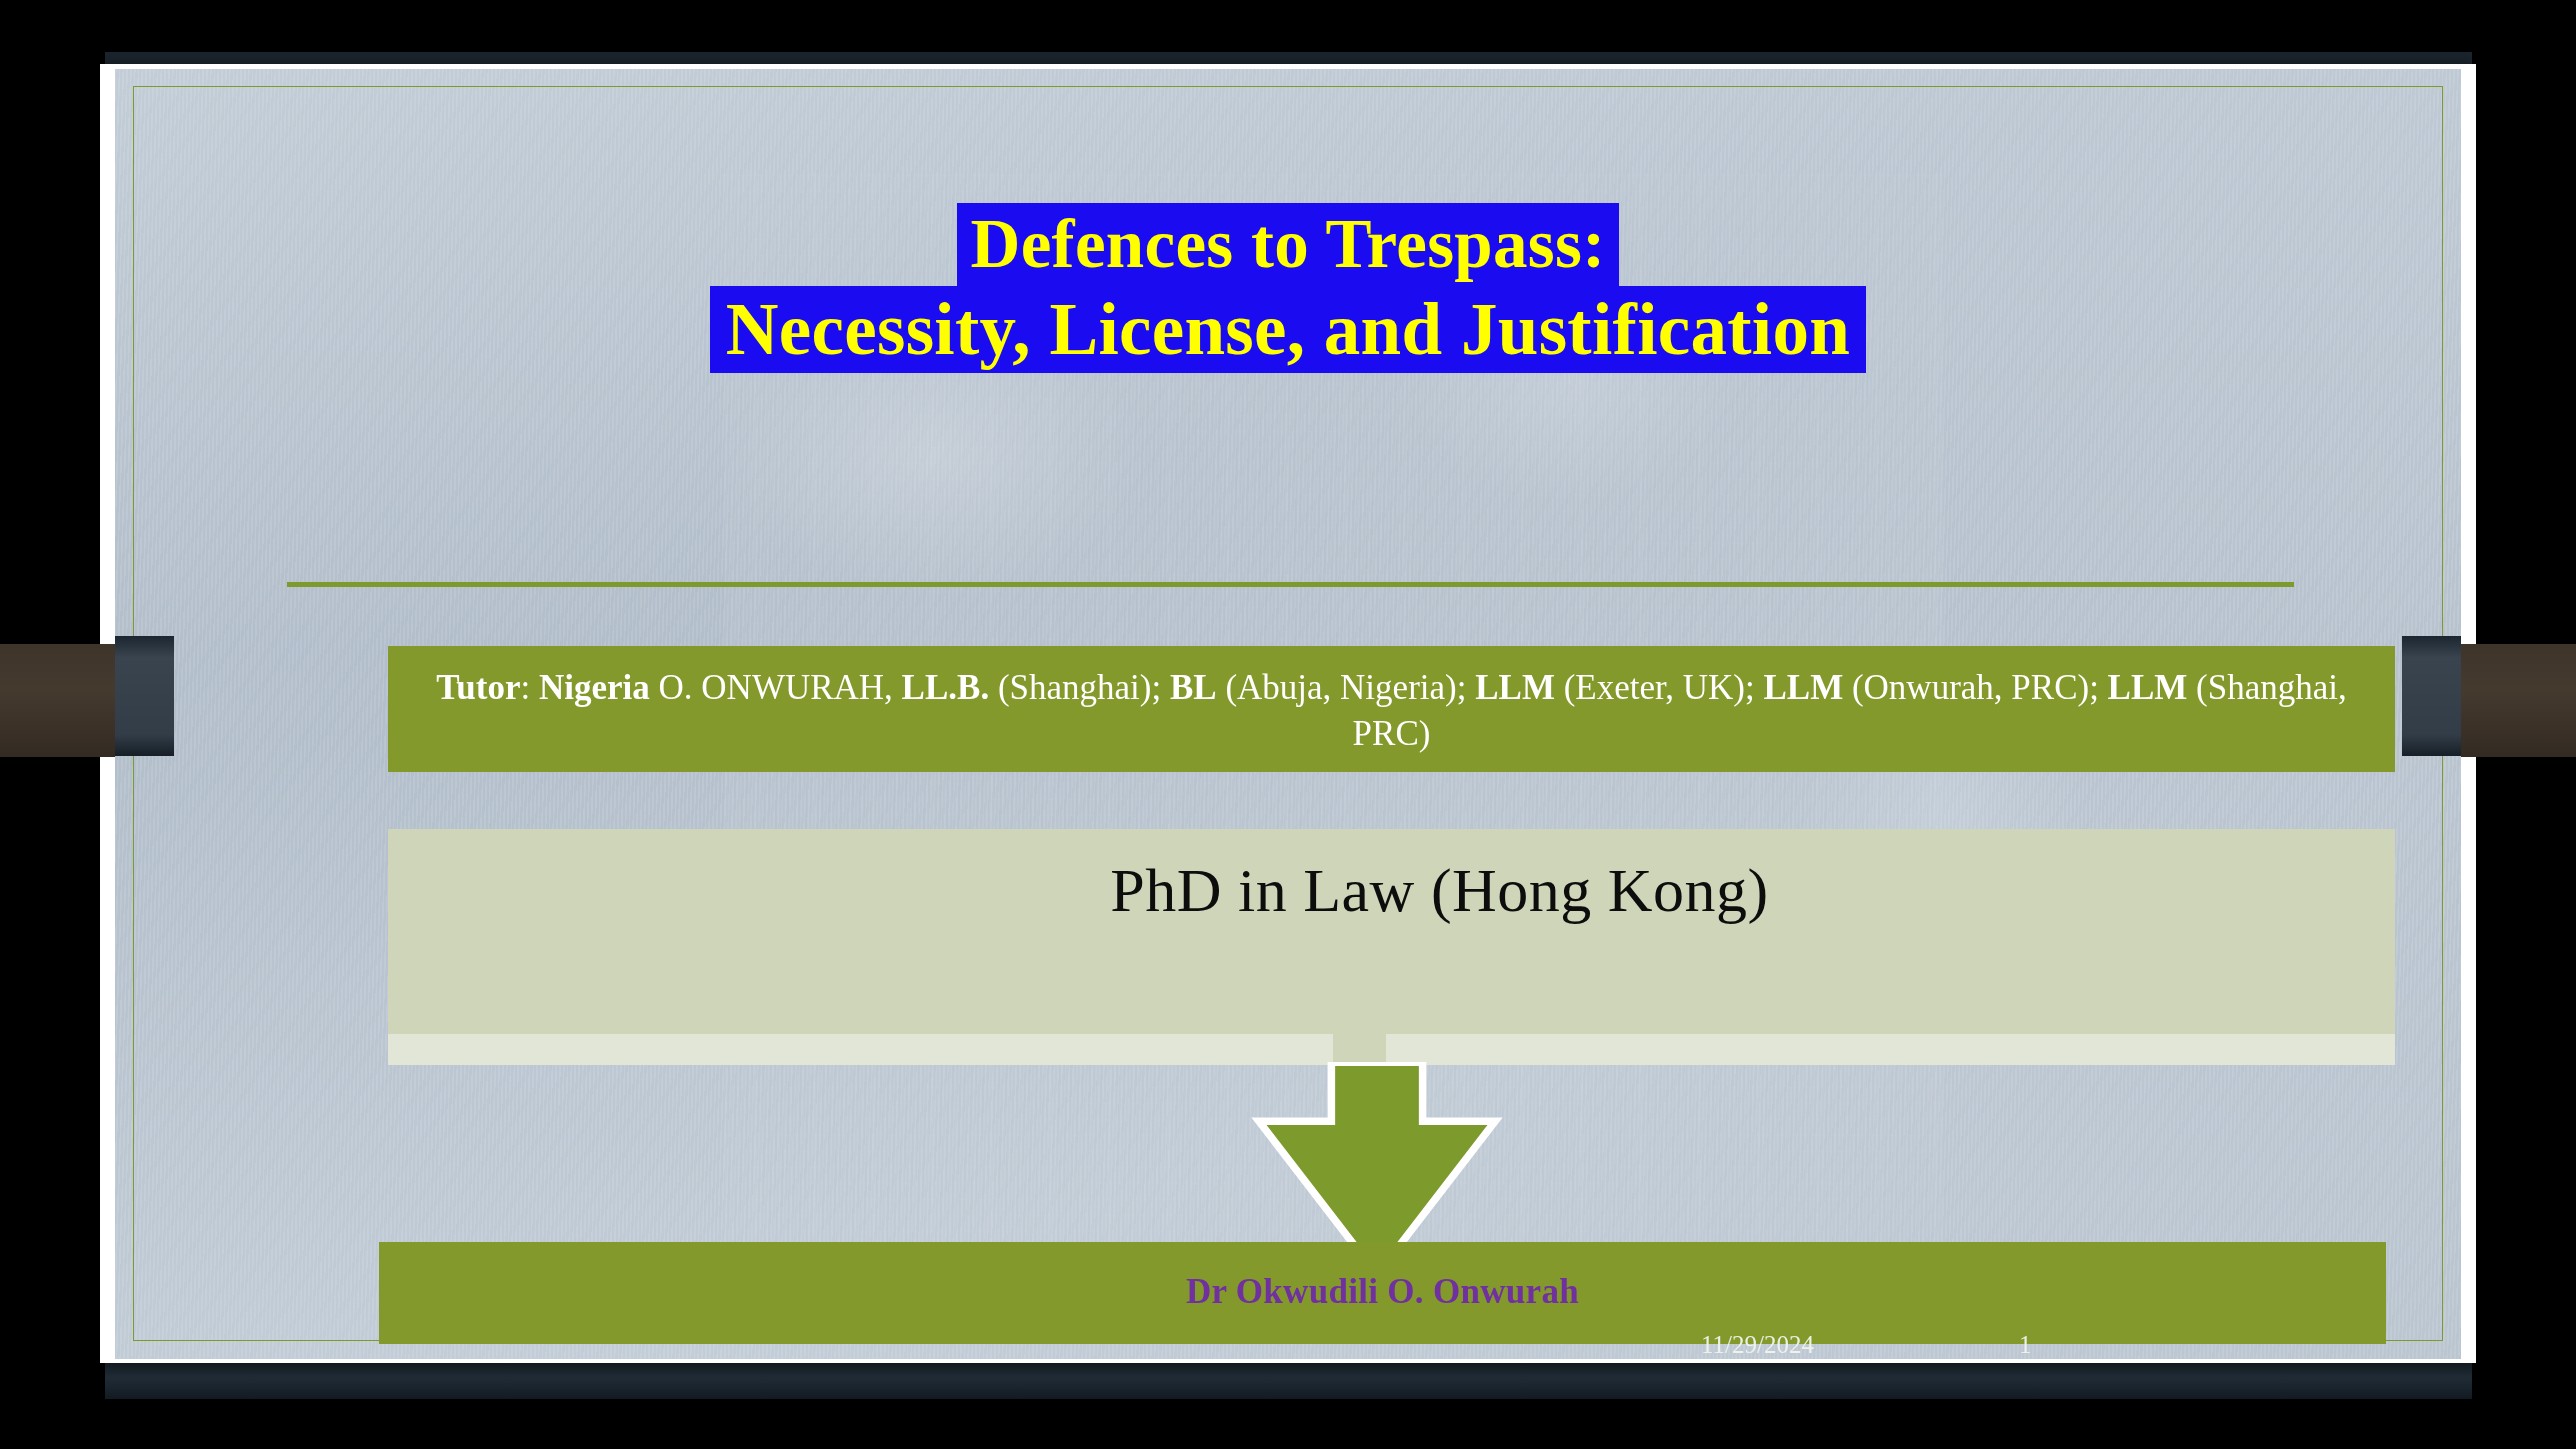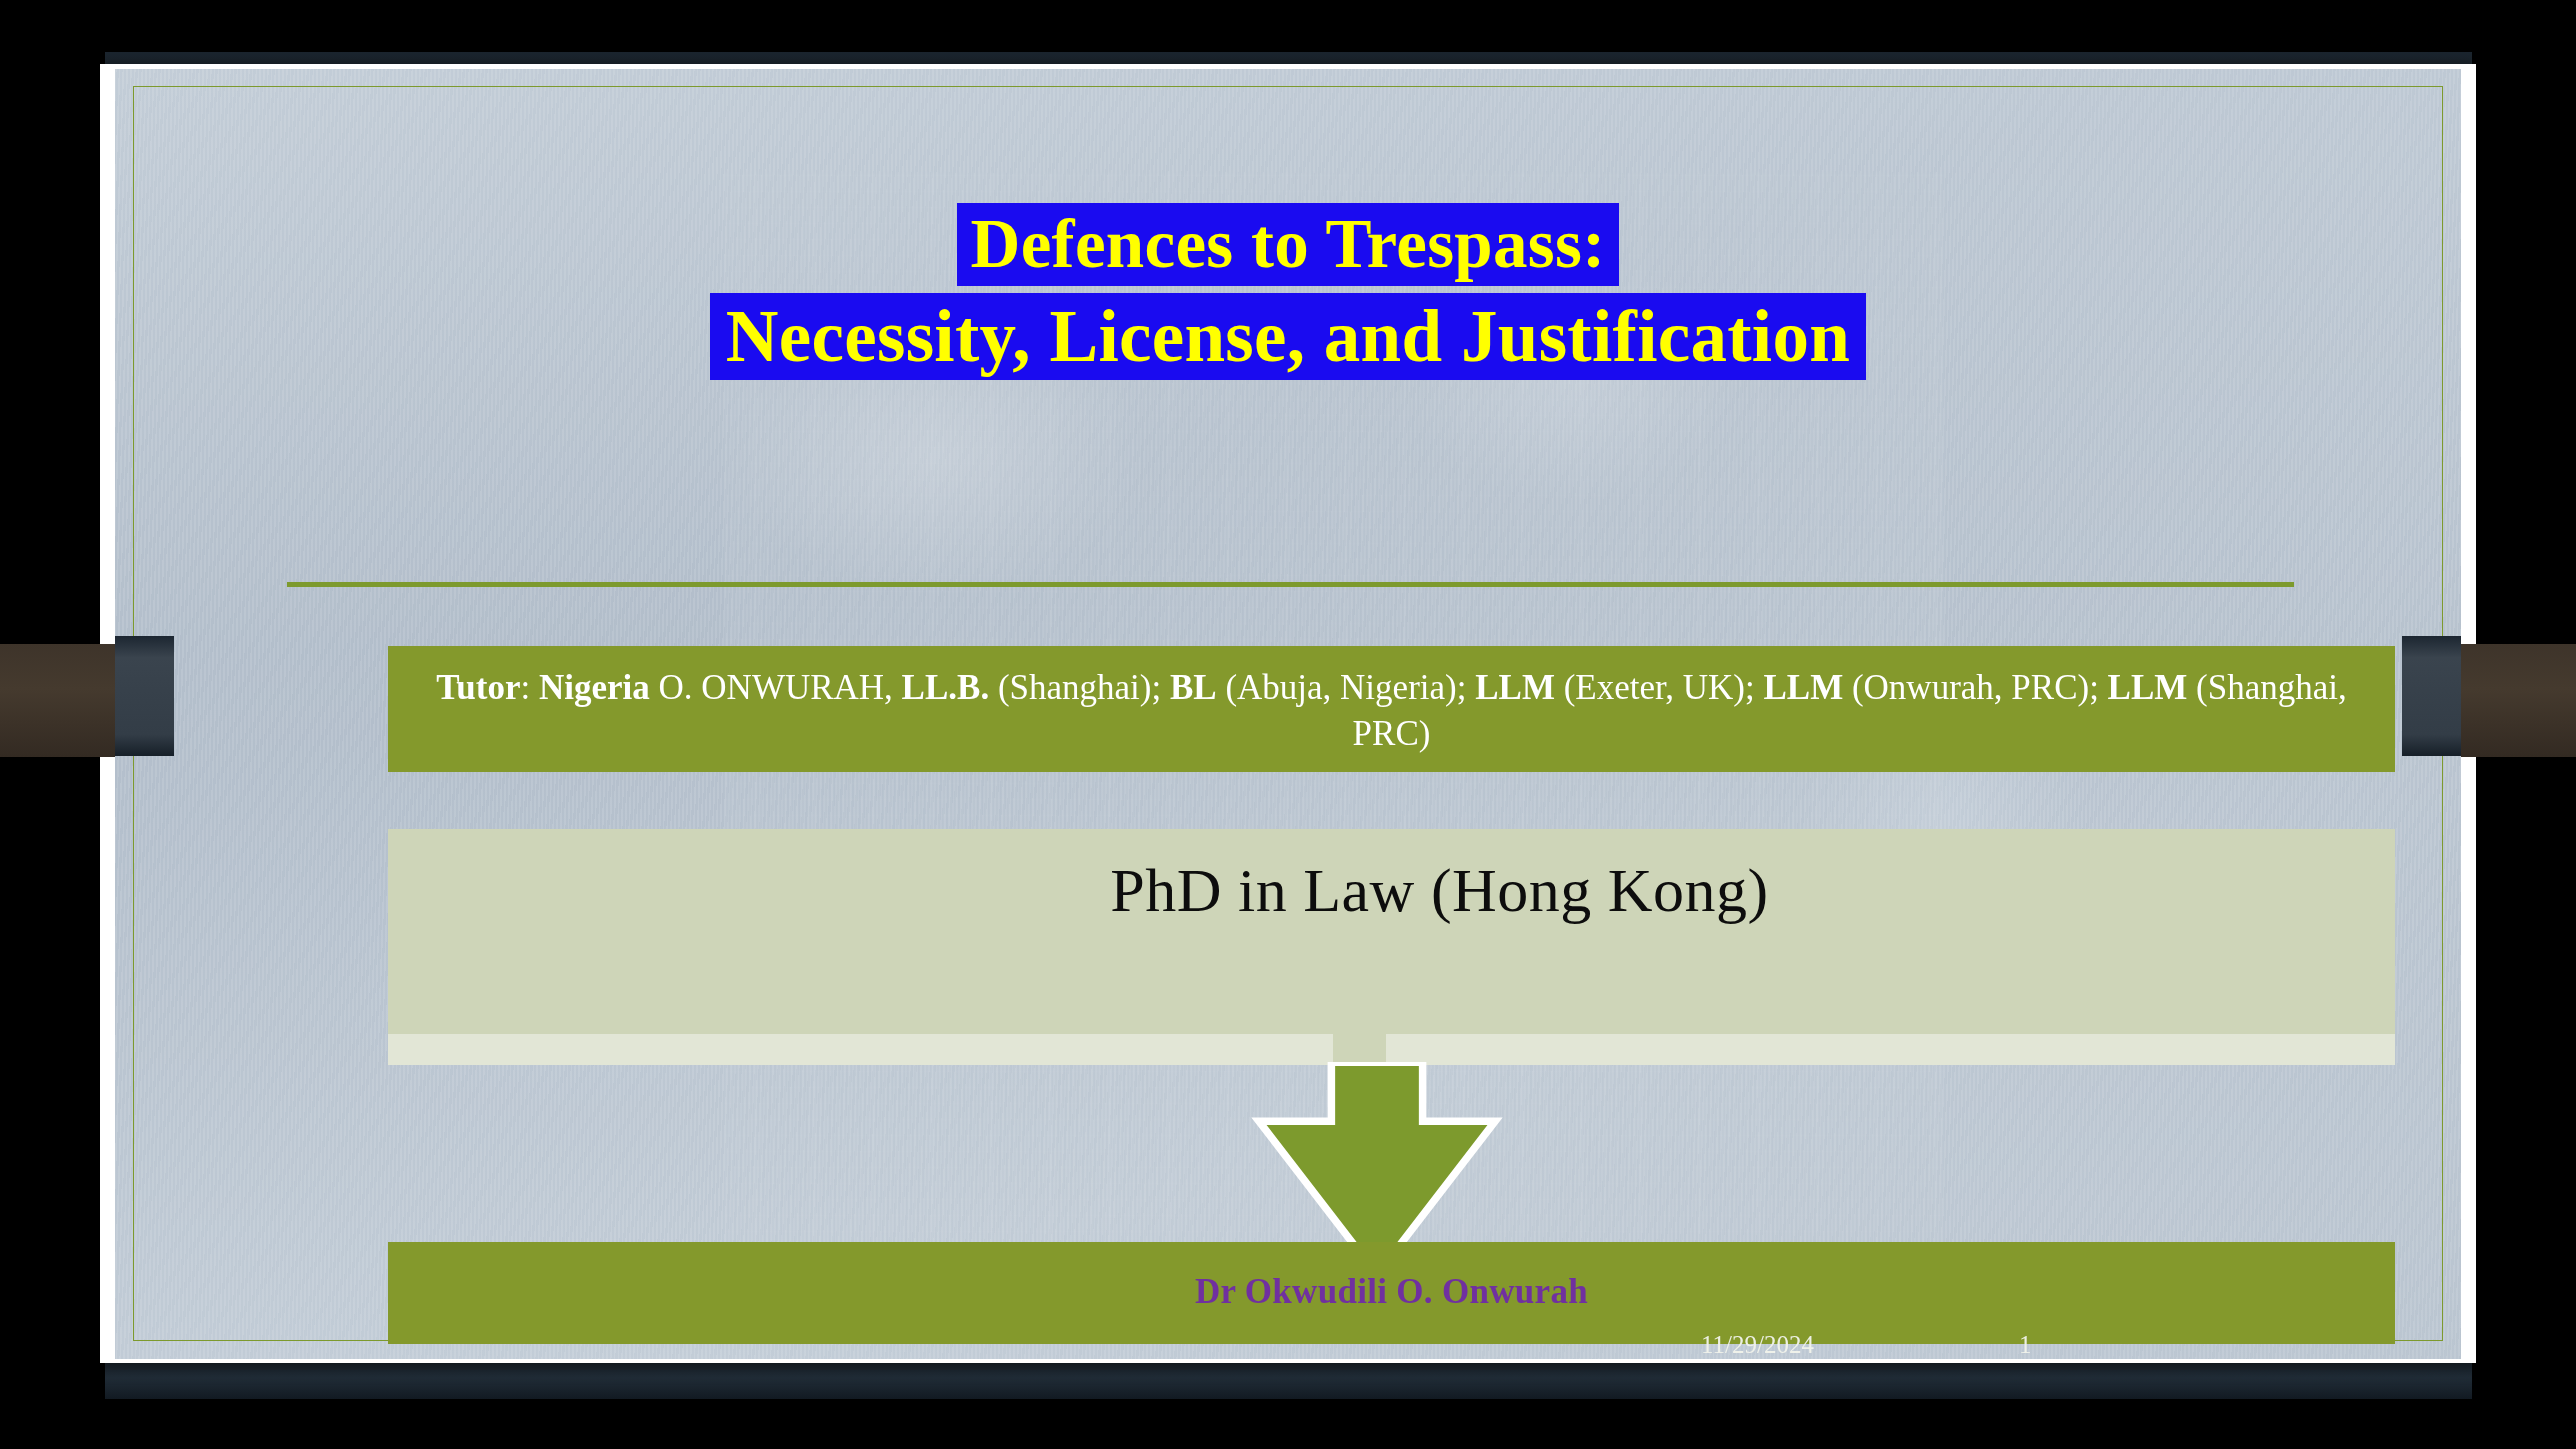--- a/index.html
+++ b/index.html
@@ -143,21 +143,21 @@
     letter-spacing: 0.3px;
     padding: 0 14px;
     white-space: nowrap;
   }
   .title-line.l2 {
     font-size: 73px;
     padding: 0 16px;
   }
   .title-lines { display: block; }
   .title-lines .row { display: block; line-height: 0; }
-  .title-lines .row + .row { margin-top: 7px; }
+  .title-lines .row + .row { margin-top: 0; }
 
   
   .divider {
     position: absolute;
     left: 172px;
     top: 513px;
     width: 2007px;
     height: 4.8px;
     background: #7d9a2d;
     z-index: 4;
@@ -216,21 +216,21 @@
     left: 1101px;
     top: 993px;
     width: 322px;
     height: 215px;
     z-index: 4;
   }
 
   
   .presenter-bar {
     position: absolute;
-    left: 273px;
+    left: 264px;
     top: 1173px;
     width: 2007px;
     height: 102px;
     background: #84992c;
     z-index: 4;
     font-family: Liberation Serif, serif;
   }
   .presenter-name {
     position: absolute;
     left: 0;

